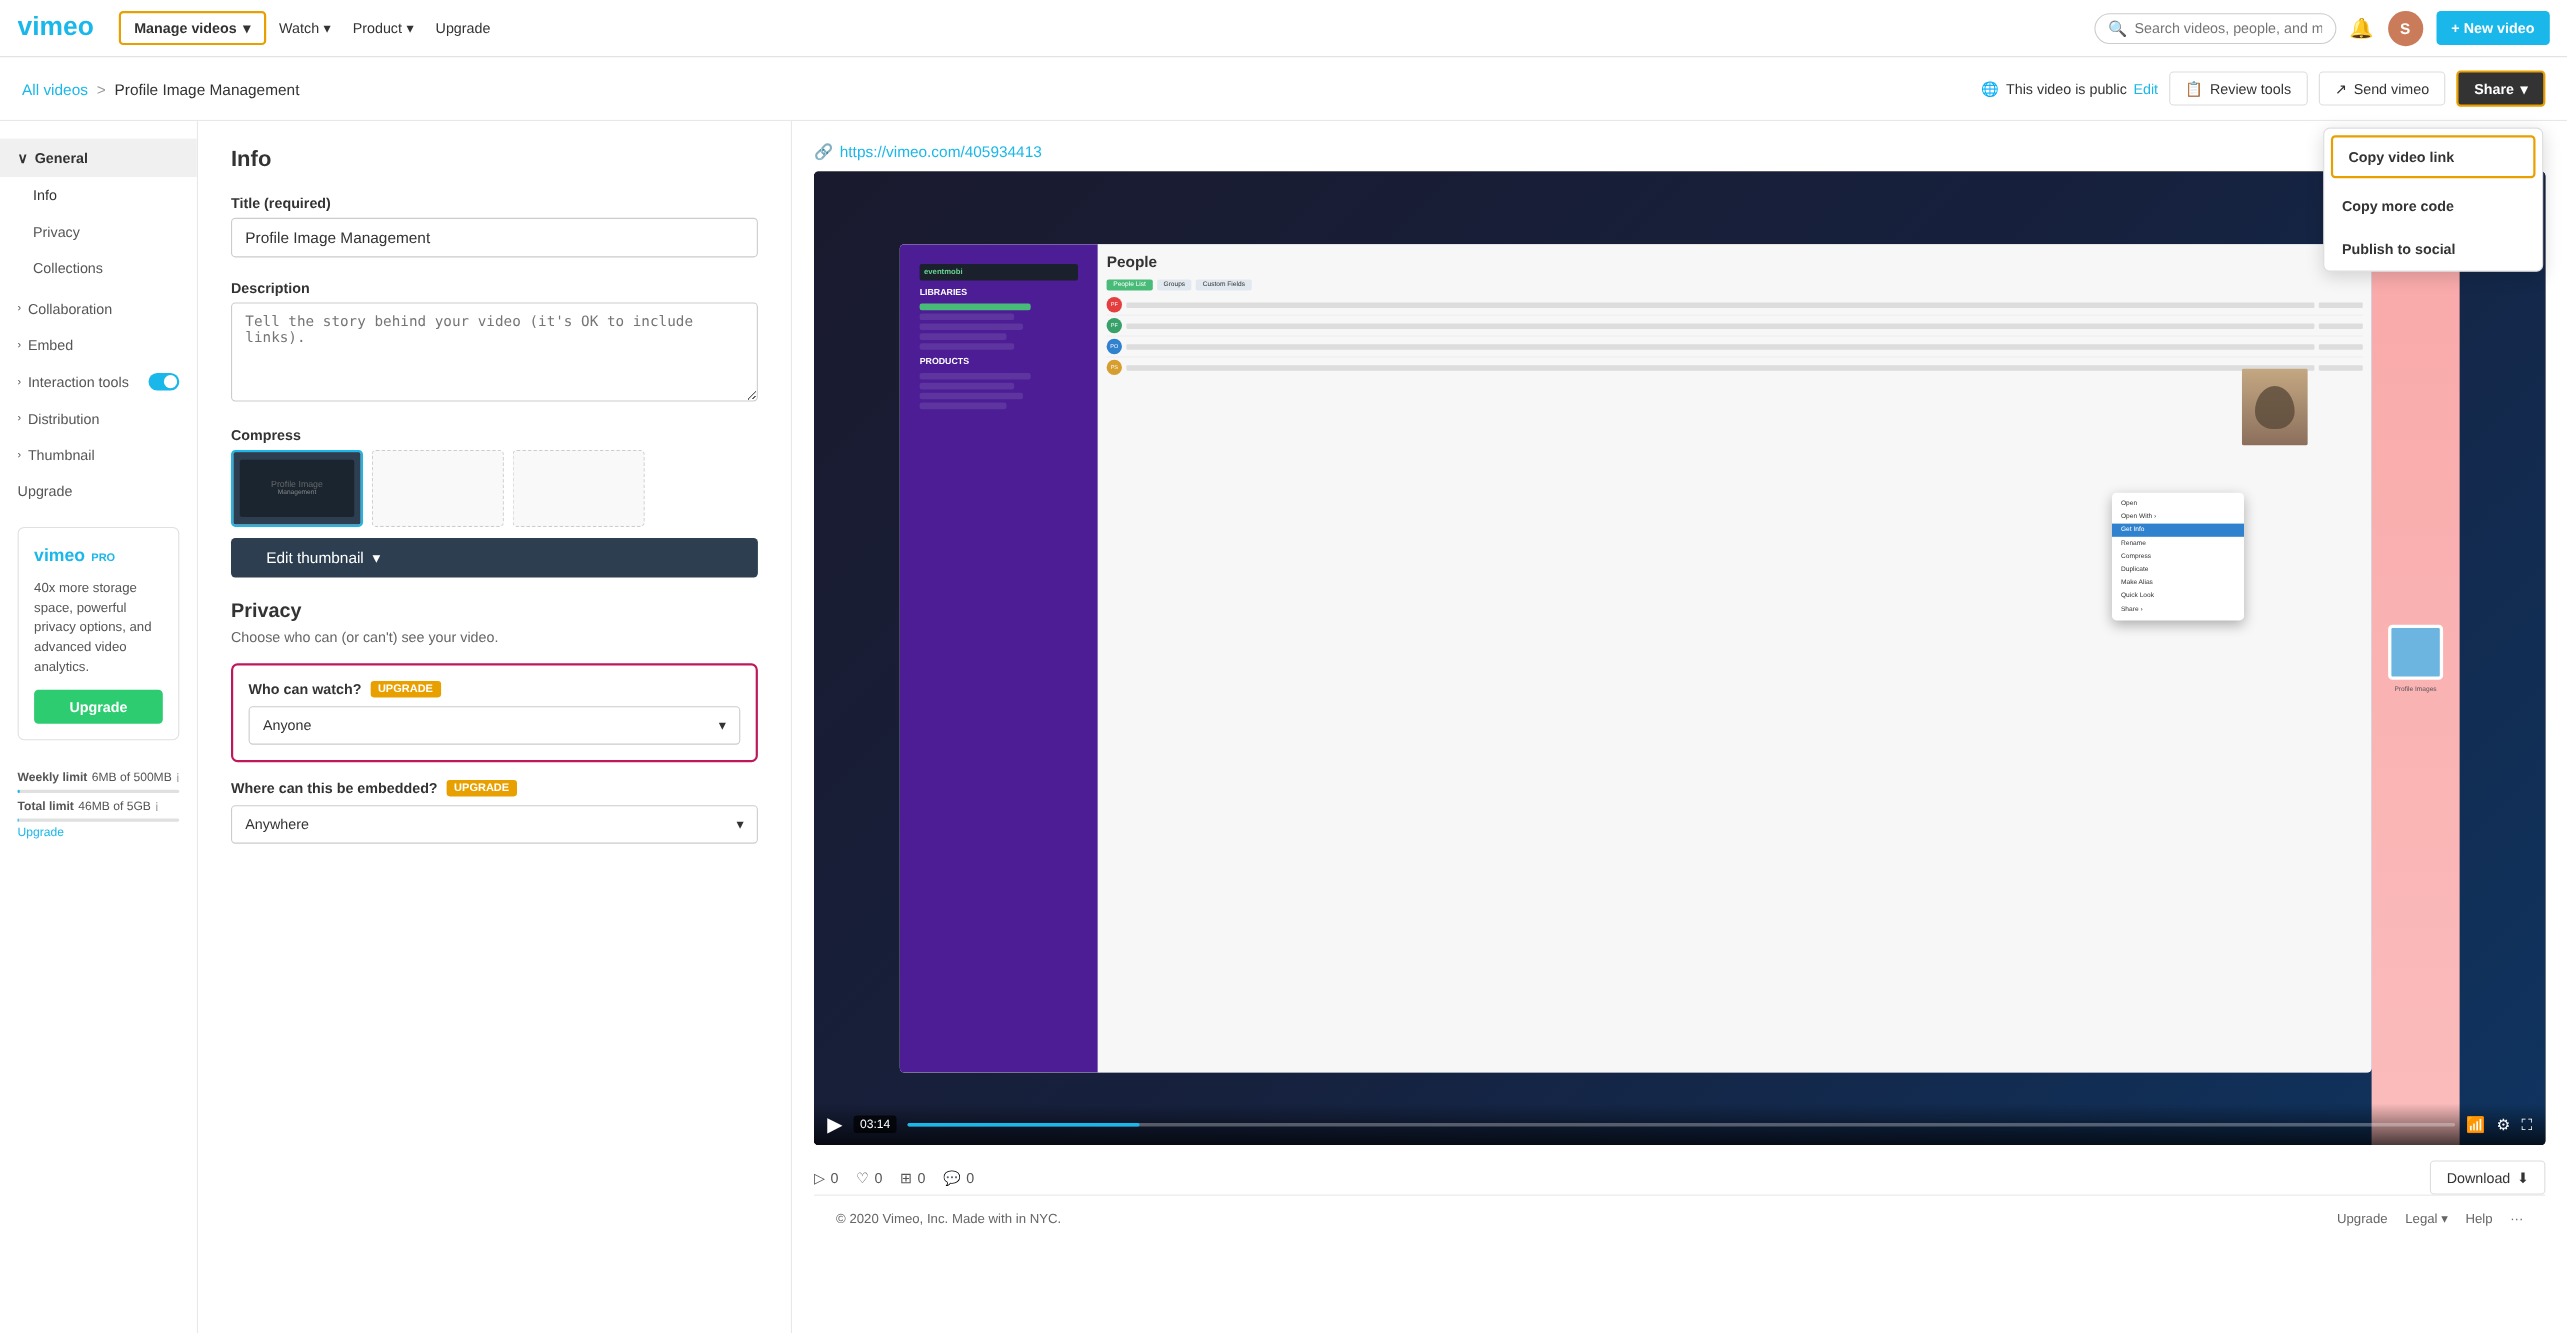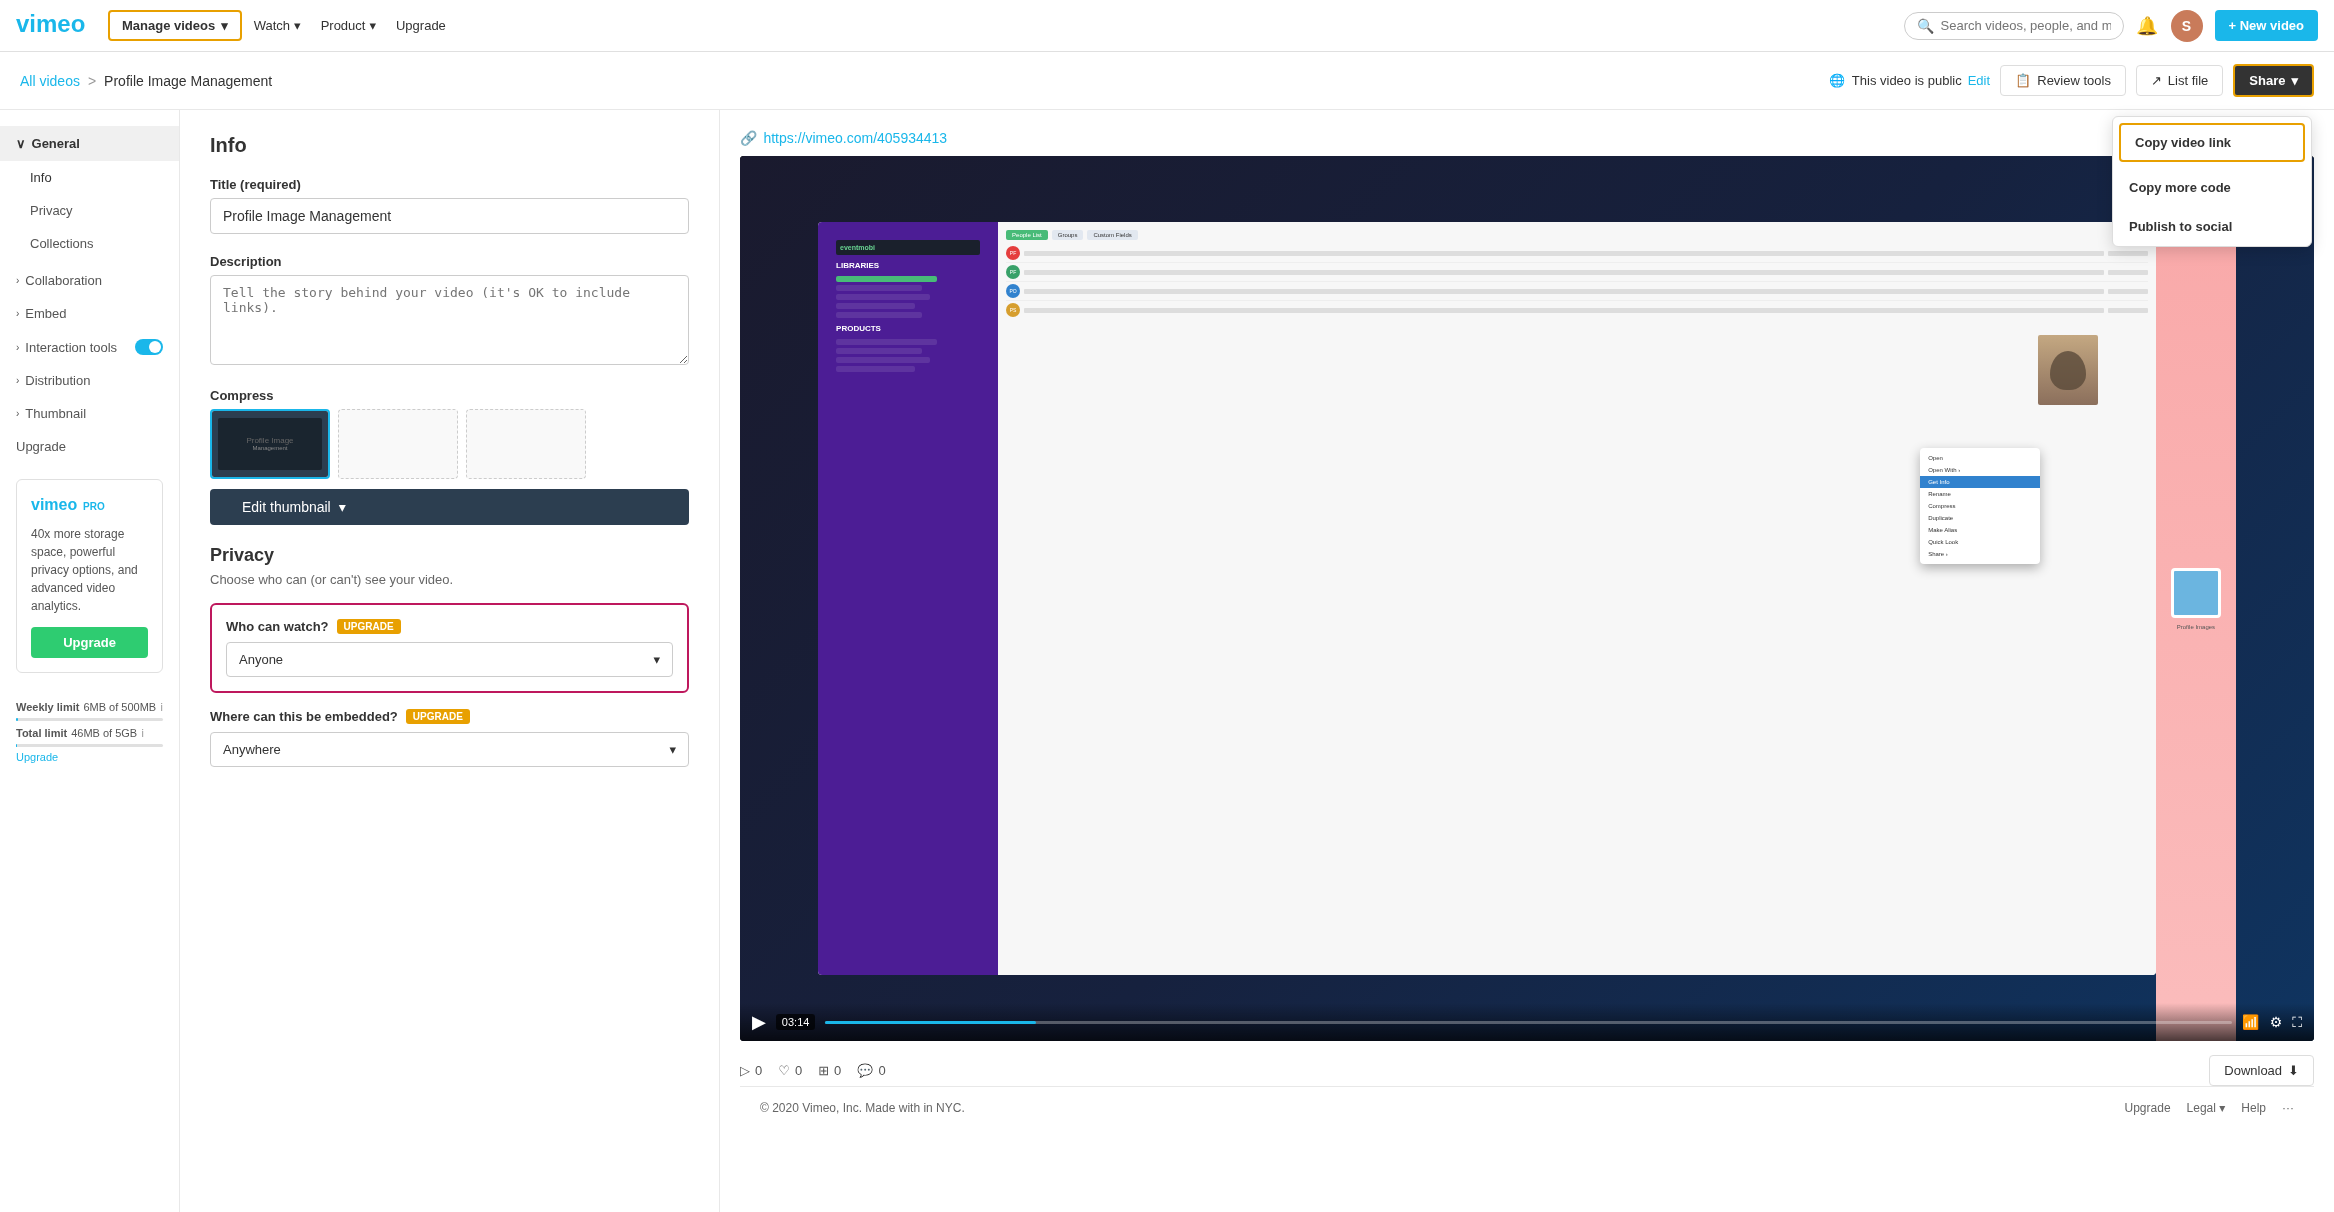--- a/index.html
+++ b/index.html
@@ -258,21 +258,21 @@
       <span>🌐</span>
       <span>This video is public</span>
       <span class="edit-link">Edit</span>
     </div>
     <button class="action-btn">
       <span>📋</span>
       <span>Review tools</span>
     </button>
     <button class="action-btn">
       <span>↗</span>
-      <span>List file</span>
+      <span>Send vimeo</span>
     </button>
     <button class="share-btn">
       <span>Share</span>
       <span>▾</span>
 
       <div class="share-dropdown">
         <div class="dropdown-item active-item">Copy video link</div>
         <div class="dropdown-item">Copy more code</div>
         <div class="dropdown-item">Publish to social</div>
       </div>
@@ -453,20 +453,21 @@
                 <div class="vsim-item" style="width:55%;"></div>
                 <div class="vsim-item" style="width:60%;"></div>
                 <div class="vsim-title" style="margin-top:6px;">PRODUCTS</div>
                 <div class="vsim-item" style="width:70%;"></div>
                 <div class="vsim-item" style="width:60%;"></div>
                 <div class="vsim-item" style="width:65%;"></div>
                 <div class="vsim-item" style="width:55%;"></div>
               </div>
 
               <div class="vsim-main" style="position:relative;">
+                <div class="vsim-people-title">People</div>
                 <div style="display:flex;gap:4px;margin-bottom:6px;">
                   <div style="background:#48bb78;color:#fff;font-size:6px;padding:2px 6px;border-radius:2px;">People List</div>
                   <div style="background:#e2e8f0;font-size:6px;padding:2px 6px;border-radius:2px;">Groups</div>
                   <div style="background:#e2e8f0;font-size:6px;padding:2px 6px;border-radius:2px;">Custom Fields</div>
                 </div>
 
                 <div style="margin-bottom:4px;">
                   <div style="display:flex;gap:4px;align-items:center;border-bottom:1px solid #eee;padding-bottom:2px;margin-bottom:2px;">
                     <div style="width:14px;height:14px;border-radius:50%;background:#e53e3e;display:flex;align-items:center;justify-content:center;font-size:5px;color:#fff;">PF</div>
                     <div style="height:5px;background:#ddd;border-radius:1px;flex:1;"></div>

